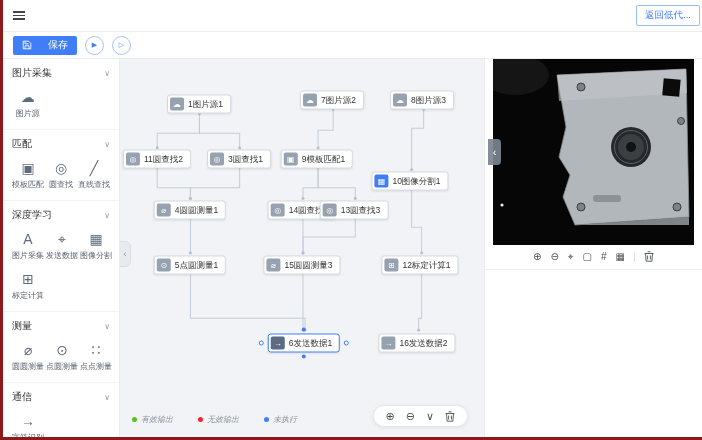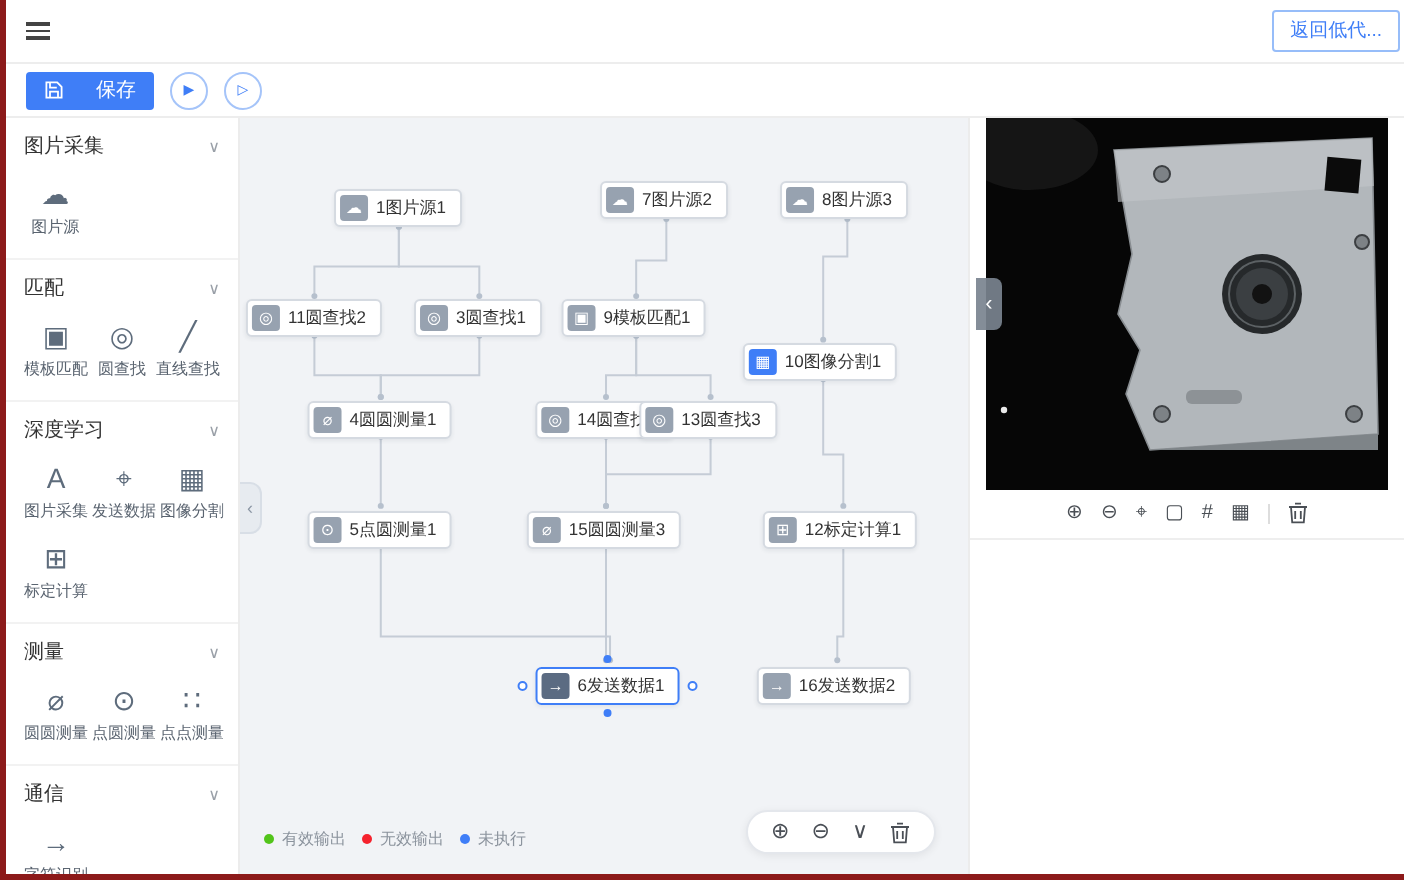--- a/index.html
+++ b/index.html
@@ -46,21 +46,21 @@
              display: inline-flex; align-items: center; justify-content: center; flex: none; }
   .node-ic.accent { background: #3f7ef7; }
   .node.selected { border-color: #3f7ef7; }
   .node.selected .node-ic { background: #5b6b82; }
   .hdl { position: absolute; }
   .hl, .hr { width: 5px; height: 5px; border: 1px solid #3f7ef7; border-radius: 50%; background: #fff; top: 50%; margin-top: -3px; }
   .hl { left: -10px; } .hr { right: -10px; }
   .ht, .hb { width: 4px; height: 4px; background: #3f7ef7; border-radius: 50%; left: 50%; margin-left: -2px; }
   .ht { top: -7px; } .hb { bottom: -7px; }
 
-  .legend { position: absolute; left: 12px; bottom: 12px; display: flex; gap: 8px; align-items: flex-end; }
+  .legend { position: absolute; left: 12px; bottom: 12px; display: flex; gap: 25px; align-items: flex-end; font-style: italic; }
   .lg-item { display: inline-flex; align-items: center; gap: 4px; }
   .lg-dot { width: 5px; height: 5px; border-radius: 50%; display: inline-block; }
   .lg-lb { font-size: 8px; color: #8b939d; }
 
   .zoom-bar { position: absolute; right: 16px; bottom: 10px; background: #fff; border: 1px solid #e4e7ec; border-radius: 13px;
               height: 22px; display: flex; align-items: center; gap: 11px; padding: 0 12px; color: #4a4f56; font-size: 11px;
               box-shadow: 0 1px 4px rgba(0,0,0,.07); }
   .tool { display: inline-flex; align-items: center; line-height: 1; cursor: pointer; }
   .tdiv { width: 1px; height: 10px; background: #ddd; }
 

